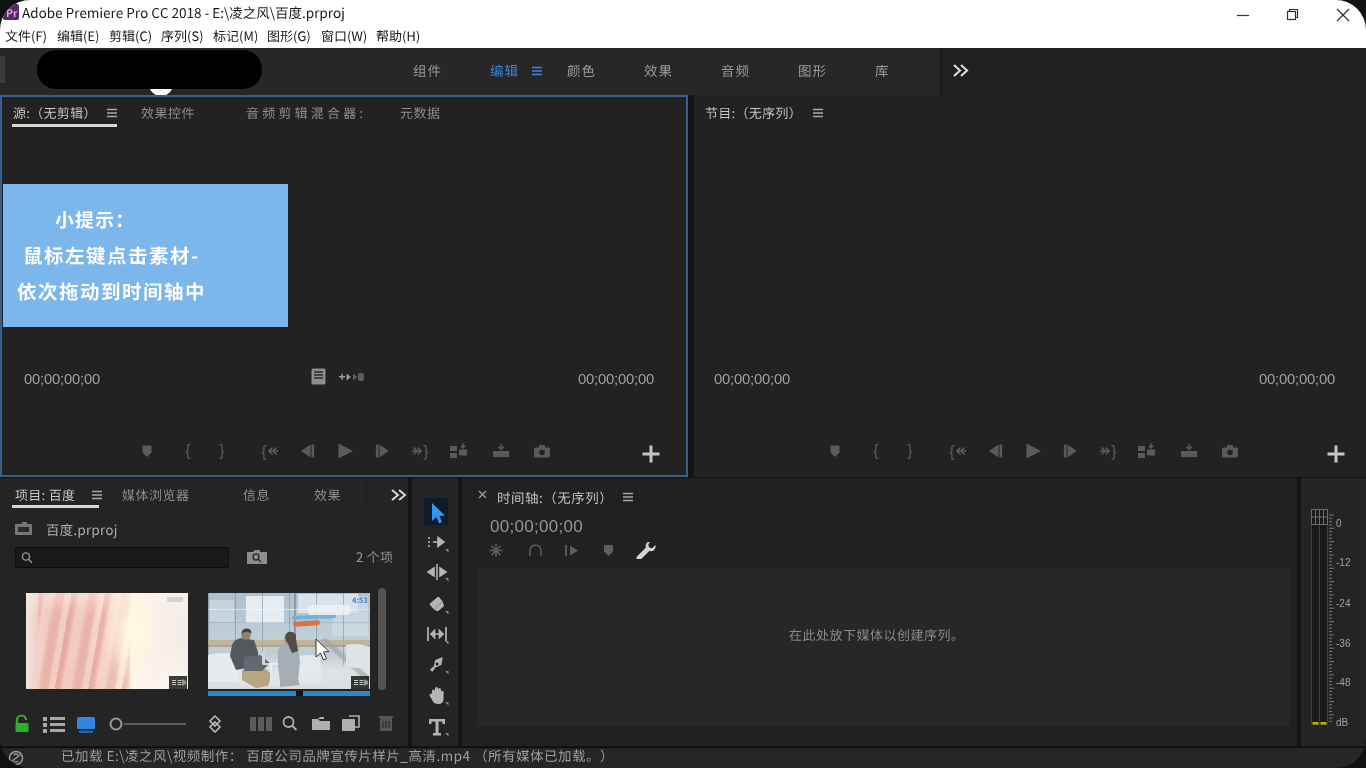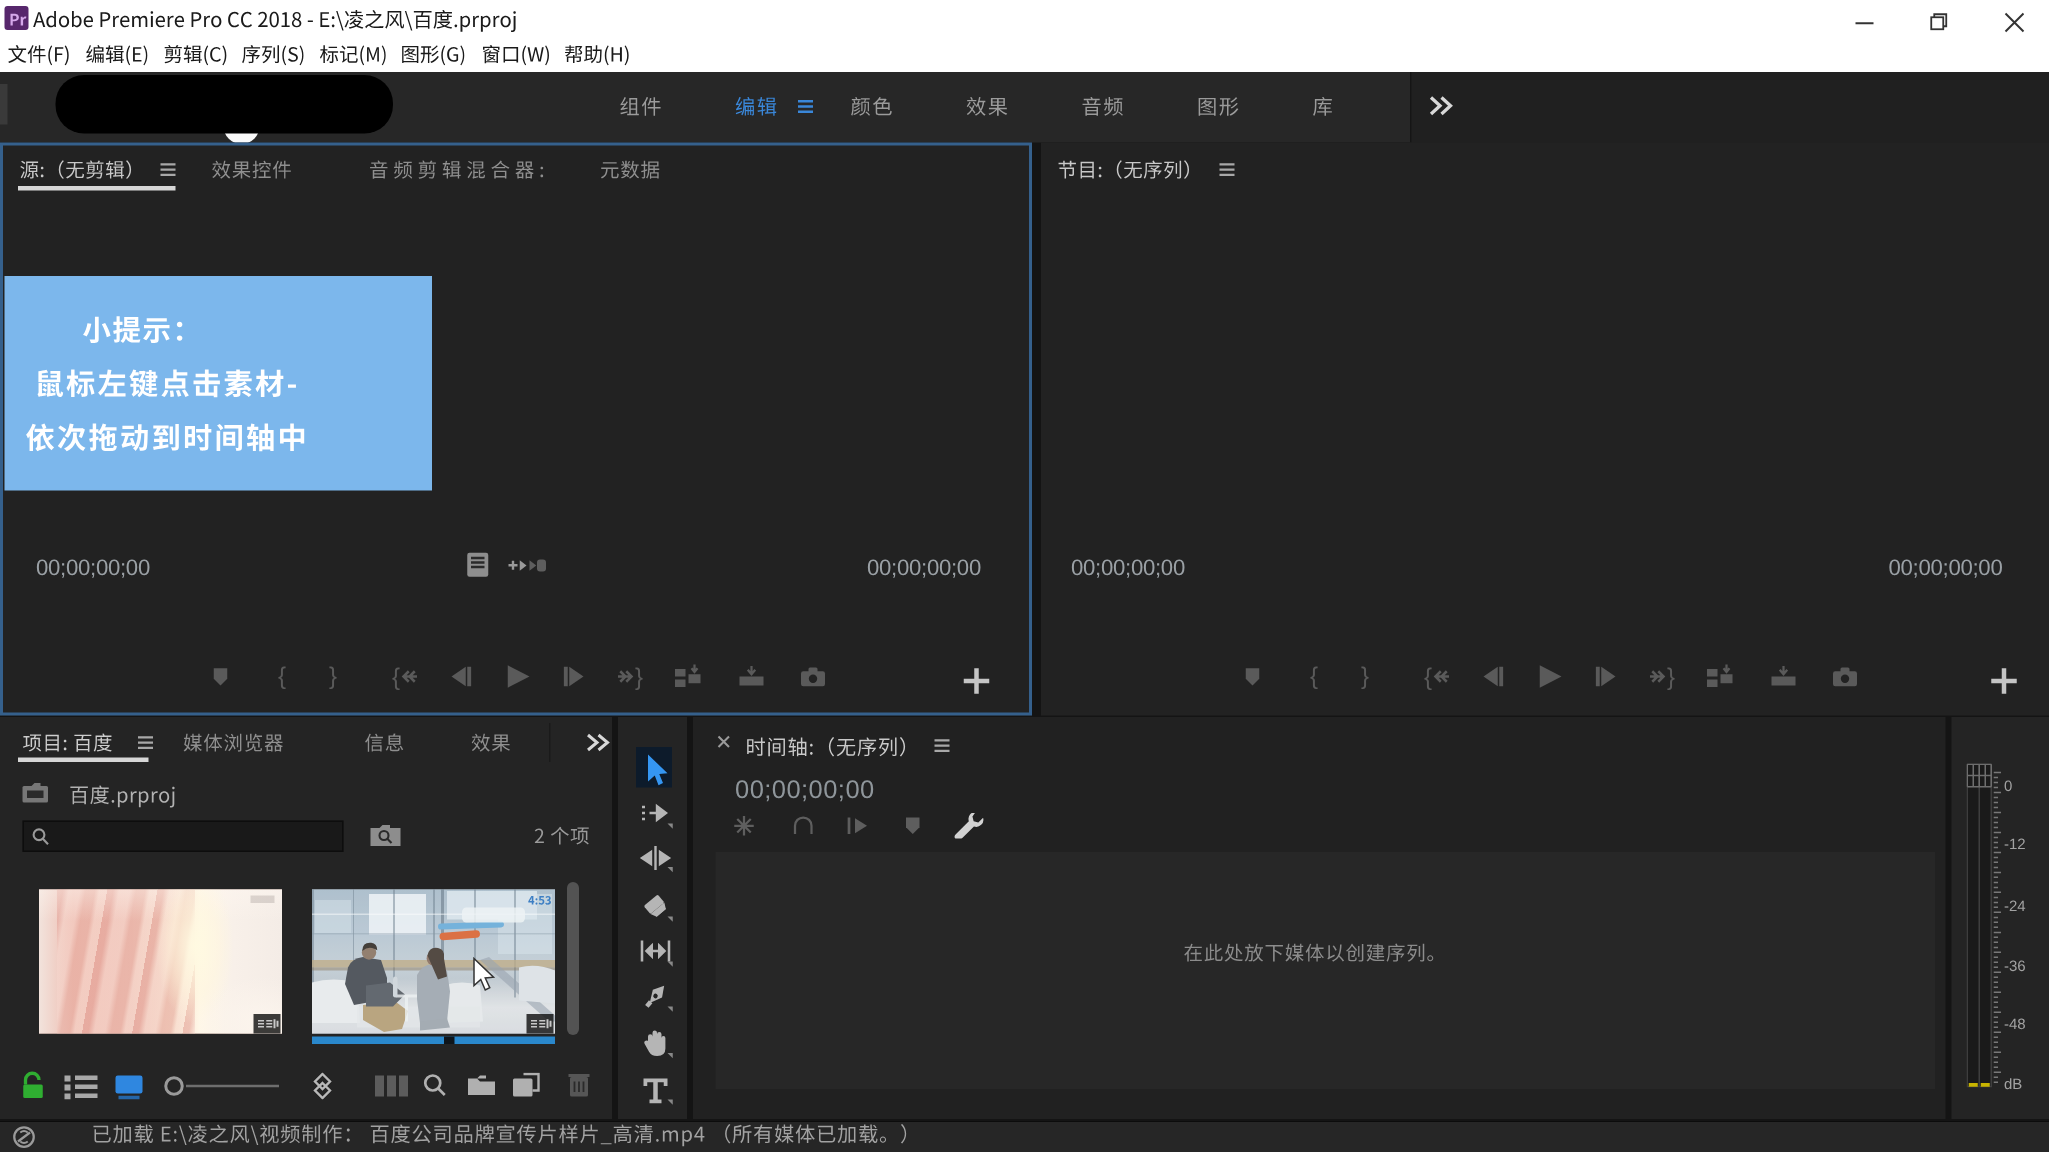--- a/index.html
+++ b/index.html
@@ -1,15 +1,15 @@
 <!DOCTYPE html>
 <html><head><meta charset="utf-8"><title>pr</title><style>
 html,body{margin:0;padding:0;background:#111;}
 #root{position:relative;width:1366px;height:768px;overflow:hidden;
-font-family:"Liberation Sans",sans-serif;background:#141414;}
+font-family:"Liberation Sans",sans-serif;background:#141414;border-radius:30px;}
 </style></head><body>
 <div id="root">
 <div style="position:absolute;left:0;top:0;width:1366px;height:48px;background:#fff;"></div>
 <div style="position:absolute;left:3px;top:4px;width:16px;height:16px;background:#57276c;border-radius:2px;"></div>
 <svg style="position:absolute;left:5.5px;top:4.5px" width="14" height="15" viewBox="0 -12 14 15">
       <path d="M1 0H2.5V-2.8H3.5C5.2 -2.8 6.6 -3.6 6.6 -5.3C6.6 -7.2 5.2 -7.8 3.5 -7.8H1ZM2.5 -4V-6.5H3.4C4.5 -6.5 5 -6.2 5 -5.3C5 -4.4 4.5 -4 3.4 -4Z M7.8 0H9.4V-3.5C9.7 -4.4 10.3 -4.7 10.7 -4.7C11 -4.7 11.1 -4.6 11.3 -4.6L11.6 -5.9C11.4 -6 11.2 -6 10.9 -6C10.3 -6 9.7 -5.6 9.2 -4.8H9.2L9.1 -5.9H7.8Z" fill="#d5a8ea"></path>
     </svg>
 <svg style="position:absolute;left:22px;top:2.5px" width="325" height="19" viewBox="0 -15 325 19">
       <path d="M0.1 0H1.3L2.3 -3H5.9L6.8 0H8.2L4.8 -9.9H3.4ZM2.6 -4 3.1 -5.5C3.4 -6.7 3.7 -7.7 4 -8.9H4.1C4.4 -7.7 4.7 -6.7 5.1 -5.5L5.6 -4Z M11.9 0.2C12.8 0.2 13.6 -0.3 14.2 -0.9H14.2L14.3 0H15.3V-10.7H14.1V-7.9L14.2 -6.7C13.5 -7.2 13 -7.5 12.1 -7.5C10.4 -7.5 8.9 -6 8.9 -3.7C8.9 -1.2 10.1 0.2 11.9 0.2ZM12.2 -0.9C10.9 -0.9 10.2 -1.9 10.2 -3.7C10.2 -5.3 11.1 -6.5 12.3 -6.5C12.9 -6.5 13.5 -6.3 14.1 -5.7V-1.9C13.5 -1.2 12.9 -0.9 12.2 -0.9Z M20.7 0.2C22.5 0.2 24.1 -1.2 24.1 -3.7C24.1 -6.1 22.5 -7.5 20.7 -7.5C18.9 -7.5 17.3 -6.1 17.3 -3.7C17.3 -1.2 18.9 0.2 20.7 0.2ZM20.7 -0.9C19.4 -0.9 18.5 -2 18.5 -3.7C18.5 -5.3 19.4 -6.5 20.7 -6.5C21.9 -6.5 22.8 -5.3 22.8 -3.7C22.8 -2 21.9 -0.9 20.7 -0.9Z M29.2 0.2C30.9 0.2 32.4 -1.3 32.4 -3.8C32.4 -6 31.4 -7.5 29.5 -7.5C28.7 -7.5 27.9 -7.1 27.2 -6.5L27.2 -7.8V-10.7H26V0H27L27.1 -0.8H27.1C27.8 -0.2 28.6 0.2 29.2 0.2ZM29 -0.9C28.5 -0.9 27.9 -1.1 27.2 -1.6V-5.5C27.9 -6.1 28.6 -6.5 29.2 -6.5C30.6 -6.5 31.1 -5.4 31.1 -3.8C31.1 -2 30.2 -0.9 29 -0.9Z M37.3 0.2C38.3 0.2 39.1 -0.1 39.7 -0.6L39.3 -1.4C38.7 -1 38.2 -0.8 37.4 -0.8C36.1 -0.8 35.1 -1.8 35 -3.4H40C40 -3.6 40 -3.8 40 -4.1C40 -6.2 39 -7.5 37.1 -7.5C35.4 -7.5 33.8 -6 33.8 -3.7C33.8 -1.2 35.4 0.2 37.3 0.2ZM35 -4.3C35.2 -5.7 36.1 -6.5 37.1 -6.5C38.3 -6.5 38.9 -5.7 38.9 -4.3Z M45 0H46.2V-3.9H47.8C50 -3.9 51.5 -4.9 51.5 -7C51.5 -9.2 50 -9.9 47.8 -9.9H45ZM46.2 -5V-8.9H47.6C49.4 -8.9 50.2 -8.4 50.2 -7C50.2 -5.6 49.4 -5 47.7 -5Z M53.4 0H54.6V-4.7C55.1 -6 55.9 -6.4 56.5 -6.4C56.8 -6.4 56.9 -6.4 57.2 -6.3L57.4 -7.4C57.2 -7.5 57 -7.5 56.6 -7.5C55.8 -7.5 55.1 -6.9 54.6 -6H54.5L54.4 -7.3H53.4Z M61.6 0.2C62.6 0.2 63.4 -0.1 64 -0.6L63.6 -1.4C63 -1 62.5 -0.8 61.7 -0.8C60.3 -0.8 59.4 -1.8 59.3 -3.4H64.2C64.3 -3.6 64.3 -3.8 64.3 -4.1C64.3 -6.2 63.2 -7.5 61.4 -7.5C59.7 -7.5 58.1 -6 58.1 -3.7C58.1 -1.2 59.6 0.2 61.6 0.2ZM59.3 -4.3C59.4 -5.7 60.4 -6.5 61.4 -6.5C62.5 -6.5 63.2 -5.7 63.2 -4.3Z M66.1 0H67.4V-5.3C68 -6.1 68.6 -6.4 69.2 -6.4C70.1 -6.4 70.6 -5.9 70.6 -4.5V0H71.8V-5.3C72.5 -6.1 73.1 -6.4 73.6 -6.4C74.6 -6.4 75 -5.9 75 -4.5V0H76.2V-4.6C76.2 -6.5 75.5 -7.5 74 -7.5C73.1 -7.5 72.3 -6.9 71.6 -6.1C71.3 -7 70.7 -7.5 69.6 -7.5C68.7 -7.5 67.9 -7 67.3 -6.3H67.2L67.1 -7.3H66.1Z M78.6 0H79.9V-7.3H78.6ZM79.2 -8.8C79.7 -8.8 80.1 -9.2 80.1 -9.7C80.1 -10.1 79.7 -10.5 79.2 -10.5C78.7 -10.5 78.4 -10.1 78.4 -9.7C78.4 -9.2 78.7 -8.8 79.2 -8.8Z M85.3 0.2C86.3 0.2 87.1 -0.1 87.7 -0.6L87.3 -1.4C86.7 -1 86.1 -0.8 85.4 -0.8C84 -0.8 83.1 -1.8 83 -3.4H87.9C88 -3.6 88 -3.8 88 -4.1C88 -6.2 86.9 -7.5 85.1 -7.5C83.4 -7.5 81.8 -6 81.8 -3.7C81.8 -1.2 83.3 0.2 85.3 0.2ZM83 -4.3C83.1 -5.7 84.1 -6.5 85.1 -6.5C86.2 -6.5 86.9 -5.7 86.9 -4.3Z M89.8 0H91V-4.7C91.5 -6 92.3 -6.4 92.9 -6.4C93.2 -6.4 93.4 -6.4 93.6 -6.3L93.8 -7.4C93.6 -7.5 93.4 -7.5 93 -7.5C92.2 -7.5 91.5 -6.9 91 -6H90.9L90.8 -7.3H89.8Z M98 0.2C99 0.2 99.8 -0.1 100.4 -0.6L100 -1.4C99.4 -1 98.9 -0.8 98.1 -0.8C96.8 -0.8 95.8 -1.8 95.7 -3.4H100.7C100.7 -3.6 100.7 -3.8 100.7 -4.1C100.7 -6.2 99.7 -7.5 97.8 -7.5C96.1 -7.5 94.5 -6 94.5 -3.7C94.5 -1.2 96.1 0.2 98 0.2ZM95.7 -4.3C95.9 -5.7 96.8 -6.5 97.8 -6.5C99 -6.5 99.6 -5.7 99.6 -4.3Z M105.7 0H106.9V-3.9H108.5C110.7 -3.9 112.2 -4.9 112.2 -7C112.2 -9.2 110.7 -9.9 108.5 -9.9H105.7ZM106.9 -5V-8.9H108.3C110.1 -8.9 110.9 -8.4 110.9 -7C110.9 -5.6 110.1 -5 108.4 -5Z M114.1 0H115.3V-4.7C115.8 -6 116.6 -6.4 117.2 -6.4C117.5 -6.4 117.6 -6.4 117.9 -6.3L118.1 -7.4C117.9 -7.5 117.7 -7.5 117.3 -7.5C116.5 -7.5 115.8 -6.9 115.2 -6H115.2L115.1 -7.3H114.1Z M122.2 0.2C124 0.2 125.6 -1.2 125.6 -3.7C125.6 -6.1 124 -7.5 122.2 -7.5C120.4 -7.5 118.8 -6.1 118.8 -3.7C118.8 -1.2 120.4 0.2 122.2 0.2ZM122.2 -0.9C120.9 -0.9 120.1 -2 120.1 -3.7C120.1 -5.3 120.9 -6.5 122.2 -6.5C123.4 -6.5 124.3 -5.3 124.3 -3.7C124.3 -2 123.4 -0.9 122.2 -0.9Z M134.4 0.2C135.7 0.2 136.6 -0.3 137.4 -1.2L136.7 -2C136.1 -1.3 135.4 -0.9 134.4 -0.9C132.5 -0.9 131.4 -2.5 131.4 -5C131.4 -7.5 132.6 -9 134.5 -9C135.3 -9 136 -8.6 136.5 -8L137.2 -8.9C136.6 -9.5 135.7 -10.1 134.5 -10.1C131.9 -10.1 130.1 -8.1 130.1 -4.9C130.1 -1.7 131.9 0.2 134.4 0.2Z M143 0.2C144.3 0.2 145.2 -0.3 146 -1.2L145.3 -2C144.7 -1.3 144 -0.9 143 -0.9C141.2 -0.9 140 -2.5 140 -5C140 -7.5 141.2 -9 143.1 -9C143.9 -9 144.6 -8.6 145.1 -8L145.8 -8.9C145.2 -9.5 144.3 -10.1 143.1 -10.1C140.6 -10.1 138.7 -8.1 138.7 -4.9C138.7 -1.7 140.5 0.2 143 0.2Z M150.1 0H156.4V-1.1H153.6C153.1 -1.1 152.5 -1 152 -1C154.3 -3.2 155.9 -5.2 155.9 -7.2C155.9 -8.9 154.8 -10.1 153 -10.1C151.7 -10.1 150.9 -9.5 150.1 -8.6L150.8 -7.9C151.3 -8.6 152 -9.1 152.8 -9.1C154.1 -9.1 154.7 -8.2 154.7 -7.1C154.7 -5.4 153.2 -3.4 150.1 -0.7Z M160.8 0.2C162.7 0.2 163.9 -1.5 163.9 -5C163.9 -8.4 162.7 -10.1 160.8 -10.1C158.9 -10.1 157.7 -8.4 157.7 -5C157.7 -1.5 158.9 0.2 160.8 0.2ZM160.8 -0.8C159.7 -0.8 158.9 -2.1 158.9 -5C158.9 -7.9 159.7 -9.1 160.8 -9.1C161.9 -9.1 162.7 -7.9 162.7 -5C162.7 -2.1 161.9 -0.8 160.8 -0.8Z M165.7 0H171.1V-1H169.2V-9.9H168.2C167.7 -9.6 167 -9.4 166.2 -9.2V-8.4H167.9V-1H165.7Z M175.8 0.2C177.6 0.2 178.9 -0.9 178.9 -2.4C178.9 -3.7 178.1 -4.5 177.2 -5V-5C177.8 -5.5 178.5 -6.4 178.5 -7.4C178.5 -9 177.5 -10 175.8 -10C174.3 -10 173.1 -9 173.1 -7.5C173.1 -6.5 173.7 -5.8 174.4 -5.3V-5.2C173.5 -4.7 172.6 -3.8 172.6 -2.5C172.6 -0.9 174 0.2 175.8 0.2ZM176.5 -5.4C175.3 -5.8 174.2 -6.4 174.2 -7.5C174.2 -8.5 174.9 -9.1 175.8 -9.1C176.9 -9.1 177.5 -8.4 177.5 -7.4C177.5 -6.6 177.1 -6 176.5 -5.4ZM175.8 -0.7C174.6 -0.7 173.7 -1.5 173.7 -2.6C173.7 -3.5 174.3 -4.3 175.1 -4.8C176.5 -4.2 177.7 -3.8 177.7 -2.4C177.7 -1.4 177 -0.7 175.8 -0.7Z M183.2 -3.3H186.6V-4.3H183.2Z M191.6 0H197.5V-1.1H192.8V-4.7H196.6V-5.7H192.8V-8.8H197.3V-9.9H191.6Z M200.1 -5.3C200.6 -5.3 201 -5.6 201 -6.2C201 -6.8 200.6 -7.2 200.1 -7.2C199.6 -7.2 199.2 -6.8 199.2 -6.2C199.2 -5.6 199.6 -5.3 200.1 -5.3ZM200.1 0.2C200.6 0.2 201 -0.2 201 -0.8C201 -1.3 200.6 -1.7 200.1 -1.7C199.6 -1.7 199.2 -1.3 199.2 -0.8C199.2 -0.2 199.6 0.2 200.1 0.2Z M206.2 2.4H207.1L203 -10.7H202.1Z M207.9 -10.4C208.6 -9.4 209.4 -8.1 209.7 -7.3L210.7 -7.7C210.3 -8.6 209.5 -9.8 208.8 -10.7ZM207.7 -0.1 208.7 0.4C209.3 -0.9 210 -2.7 210.6 -4.3L209.8 -4.7C209.2 -3.1 208.3 -1.2 207.7 -0.1ZM216.4 -6.3C217.4 -5.7 218.7 -5 219.3 -4.5L219.9 -5.2C219.2 -5.6 217.9 -6.4 217 -6.8ZM213.8 -6.9C213.1 -6.2 212 -5.6 211.1 -5.1C211.3 -4.9 211.6 -4.6 211.7 -4.4C212.7 -4.9 213.8 -5.8 214.6 -6.5ZM211.2 -8V-7.1H220V-8H216.1V-9.3H219V-10.2H216.1V-11.3H215.1V-10.2H212V-9.3H215.1V-8ZM214.1 -3.4H217.4C217.1 -2.7 216.4 -2.1 215.6 -1.5C214.9 -2 214.4 -2.6 214 -3.3ZM214.6 -5.5C213.8 -4.1 212.4 -2.9 210.9 -2.2C211.2 -2 211.5 -1.6 211.7 -1.5C212.2 -1.8 212.8 -2.2 213.3 -2.6C213.7 -2 214.2 -1.5 214.8 -1C213.6 -0.5 212.2 -0 210.5 0.2C210.7 0.5 211 0.8 211.1 1.1C212.9 0.7 214.4 0.2 215.6 -0.4C216.7 0.3 218.1 0.8 219.7 1.1C219.8 0.8 220.1 0.4 220.3 0.2C218.8 -0 217.6 -0.4 216.5 -1C217.6 -1.8 218.3 -2.8 218.8 -3.9L218.1 -4.3L217.9 -4.2H214.8C215.1 -4.5 215.3 -4.8 215.5 -5.2Z M223.9 -1.8C223.2 -1.8 222.3 -1.1 221.4 -0.1L222.2 0.9C222.8 -0 223.4 -0.8 223.9 -0.8C224.2 -0.8 224.6 -0.4 225.1 -0C226.1 0.5 227.2 0.7 228.8 0.7C230.1 0.7 232.4 0.6 233.4 0.6C233.4 0.3 233.6 -0.3 233.7 -0.6C232.4 -0.4 230.4 -0.3 228.8 -0.3C227.3 -0.3 226.2 -0.4 225.4 -0.9L225 -1.2C227.8 -2.9 230.8 -5.7 232.5 -8.2L231.7 -8.7L231.5 -8.7H222.1V-7.7H230.7C229.2 -5.6 226.5 -3.2 224.1 -1.8ZM226.3 -10.9C226.9 -10.2 227.5 -9.3 227.8 -8.7L228.7 -9.2C228.4 -9.8 227.8 -10.7 227.2 -11.4Z M236.4 -10.7V-6.7C236.4 -4.5 236.3 -1.6 234.8 0.4C235 0.5 235.4 0.9 235.6 1.1C237.2 -1.1 237.4 -4.4 237.4 -6.7V-9.7H244.5C244.5 -2.7 244.5 0.9 246.3 0.9C247 0.9 247.3 0.4 247.3 -1.4C247.2 -1.6 246.9 -1.9 246.7 -2.1C246.7 -1 246.6 -0.1 246.4 -0.1C245.5 -0.1 245.5 -4.3 245.5 -10.7ZM242.5 -8.8C242.1 -7.7 241.7 -6.6 241.1 -5.5C240.4 -6.5 239.6 -7.4 238.9 -8.2L238 -7.8C238.9 -6.8 239.7 -5.7 240.5 -4.6C239.7 -3.2 238.6 -2 237.5 -1.2C237.7 -1.1 238 -0.7 238.2 -0.5C239.3 -1.3 240.3 -2.4 241.2 -3.8C242 -2.6 242.8 -1.5 243.2 -0.6L244.2 -1.2C243.6 -2.2 242.7 -3.4 241.7 -4.7C242.4 -5.9 242.9 -7.2 243.4 -8.5Z M252 2.4H252.9L248.8 -10.7H247.9Z M255.4 -7.6V1.1H256.4V0.2H263.3V1.1H264.3V-7.6H259.7C259.9 -8.2 260.1 -8.9 260.3 -9.6H265.7V-10.6H253.9V-9.6H259.1C259 -9 258.8 -8.2 258.7 -7.6ZM256.4 -3.3H263.3V-0.7H256.4ZM256.4 -4.2V-6.7H263.3V-4.2Z M271.7 -8.7V-7.5H269.6V-6.7H271.7V-4.4H277V-6.7H279.2V-7.5H277V-8.7H276V-7.5H272.7V-8.7ZM276 -6.7V-5.3H272.7V-6.7ZM276.8 -2.7C276.2 -2 275.3 -1.5 274.3 -1.1C273.4 -1.5 272.6 -2.1 272 -2.7ZM269.8 -3.6V-2.7H271.5L271.1 -2.6C271.6 -1.8 272.3 -1.2 273.2 -0.6C272 -0.2 270.6 0 269.1 0.1C269.3 0.4 269.5 0.8 269.5 1C271.2 0.8 272.9 0.5 274.3 -0.1C275.6 0.5 277.2 0.9 278.9 1.1C279 0.8 279.3 0.4 279.5 0.2C278 0.1 276.6 -0.2 275.4 -0.6C276.6 -1.3 277.6 -2.1 278.2 -3.3L277.6 -3.6L277.4 -3.6ZM272.9 -11.2C273.1 -10.8 273.3 -10.4 273.5 -10H268.2V-6.3C268.2 -4.3 268.1 -1.4 267 0.6C267.3 0.7 267.7 0.9 267.9 1.1C269.1 -1.1 269.2 -4.2 269.2 -6.3V-9H279.3V-10H274.6C274.4 -10.4 274.2 -11 273.9 -11.4Z M281.9 0.2C282.4 0.2 282.8 -0.2 282.8 -0.8C282.8 -1.3 282.4 -1.7 281.9 -1.7C281.4 -1.7 281 -1.3 281 -0.8C281 -0.2 281.4 0.2 281.9 0.2Z M285 3.1H286.3V0.6L286.2 -0.7C286.9 -0.1 287.6 0.2 288.3 0.2C289.9 0.2 291.4 -1.3 291.4 -3.8C291.4 -6 290.4 -7.5 288.5 -7.5C287.7 -7.5 286.8 -7 286.2 -6.5H286.2L286 -7.3H285ZM288 -0.9C287.6 -0.9 286.9 -1.1 286.3 -1.6V-5.5C287 -6.1 287.6 -6.5 288.2 -6.5C289.6 -6.5 290.2 -5.4 290.2 -3.8C290.2 -2 289.3 -0.9 288 -0.9Z M293.4 0H294.6V-4.7C295.1 -6 295.9 -6.4 296.5 -6.4C296.8 -6.4 296.9 -6.4 297.2 -6.3L297.4 -7.4C297.2 -7.5 297 -7.5 296.6 -7.5C295.8 -7.5 295.1 -6.9 294.6 -6H294.5L294.4 -7.3H293.4Z M298.6 3.1H299.9V0.6L299.8 -0.7C300.5 -0.1 301.2 0.2 301.9 0.2C303.5 0.2 305 -1.3 305 -3.8C305 -6 304 -7.5 302.1 -7.5C301.3 -7.5 300.5 -7 299.8 -6.5H299.8L299.6 -7.3H298.6ZM301.7 -0.9C301.2 -0.9 300.5 -1.1 299.9 -1.6V-5.5C300.6 -6.1 301.2 -6.5 301.8 -6.5C303.2 -6.5 303.8 -5.4 303.8 -3.8C303.8 -2 302.9 -0.9 301.7 -0.9Z M307 0H308.2V-4.7C308.7 -6 309.5 -6.4 310.1 -6.4C310.4 -6.4 310.6 -6.4 310.8 -6.3L311 -7.4C310.8 -7.5 310.6 -7.5 310.2 -7.5C309.4 -7.5 308.7 -6.9 308.2 -6H308.1L308 -7.3H307Z M315.1 0.2C316.9 0.2 318.5 -1.2 318.5 -3.7C318.5 -6.1 316.9 -7.5 315.1 -7.5C313.3 -7.5 311.7 -6.1 311.7 -3.7C311.7 -1.2 313.3 0.2 315.1 0.2ZM315.1 -0.9C313.8 -0.9 313 -2 313 -3.7C313 -5.3 313.8 -6.5 315.1 -6.5C316.4 -6.5 317.2 -5.3 317.2 -3.7C317.2 -2 316.4 -0.9 315.1 -0.9Z M319.7 3.3C321.1 3.3 321.7 2.3 321.7 0.8V-7.3H320.4V0.8C320.4 1.7 320.3 2.3 319.5 2.3C319.3 2.3 319 2.2 318.8 2.1L318.6 3.1C318.8 3.2 319.2 3.3 319.7 3.3ZM321 -8.8C321.5 -8.8 321.9 -9.2 321.9 -9.7C321.9 -10.1 321.5 -10.5 321 -10.5C320.6 -10.5 320.2 -10.1 320.2 -9.7C320.2 -9.2 320.6 -8.8 321 -8.8Z" fill="#1b1b1b"></path>
     </svg>

